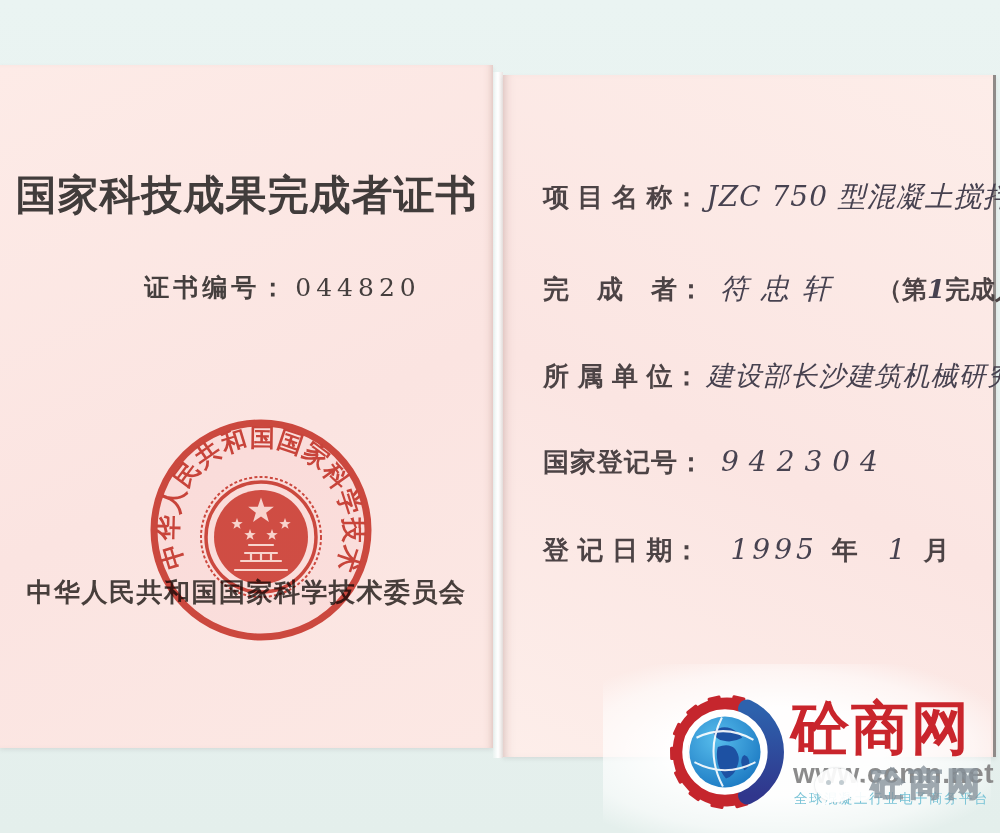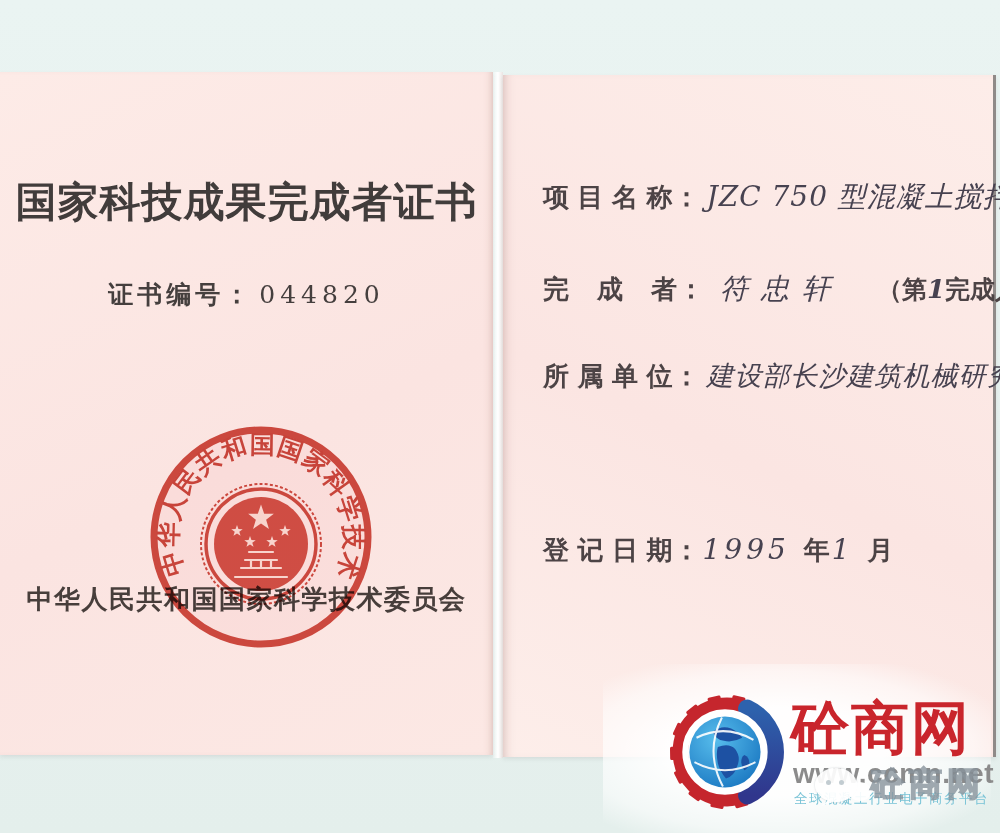--- a/index.html
+++ b/index.html
@@ -4,42 +4,42 @@
 <style>
   html,body{margin:0;padding:0;}
   .scene{
     position:relative;width:1000px;height:833px;overflow:hidden;
     background:linear-gradient(180deg,#eaf4f2 0%,#e7f1ef 55%,#e4efec 100%);
     font-family:"Liberation Serif","DejaVu Serif",serif;
   }
   
   .page{position:absolute;}
   .page-left{
-    left:0;top:72px;width:493px;height:683px;
+    left:0;top:65px;width:493px;height:683px;
     background:linear-gradient(155deg,#fdebe7 0%,#fbe4e1 55%,#fce8e4 100%);
     box-shadow:inset -7px 0 9px -7px rgba(150,110,105,.45), 0 2px 4px rgba(120,120,120,.15);
   }
   .page-right{
     left:503px;top:75px;width:490px;height:682px;
     background:linear-gradient(205deg,#fdede9 0%,#fbe5e2 55%,#fdeeea 100%);
     border-right:3px solid #8f8a88;
     box-shadow:inset 9px 0 11px -9px rgba(160,120,115,.5), 0 2px 4px rgba(120,120,120,.15);
   }
   .fold{
     position:absolute;left:493px;top:72px;width:10px;height:686px;
     background:linear-gradient(90deg,rgba(255,255,255,.15),#ffffff 50%,rgba(235,222,220,.7));
   }
   
   .cert-title{
     position:absolute;top:103px;left:0;width:100%;text-align:center;
     font-size:41px;font-weight:700;color:#413c3b;letter-spacing:1px;white-space:nowrap;
   }
   .cert-no{
     position:absolute;top:206px;left:0;width:100%;text-align:center;
-    font-size:25px;color:#453f3e;
+    font-size:25px;color:#453f3e;padding-left:36px;
   }
   .cert-no .lbl{letter-spacing:4px;font-weight:600;}
   .cert-no .num{letter-spacing:5px;font-family:"DejaVu Serif",serif;margin-left:6px;}
   .issuer{
     position:absolute;top:510px;left:0;width:100%;text-align:center;
     font-size:26px;font-weight:600;color:#473e3b;letter-spacing:1.5px;white-space:nowrap;
   }
   .seal{
     position:absolute;left:146px;top:350px;width:230px;height:230px;
     mix-blend-mode:multiply;opacity:.95;
@@ -51,21 +51,21 @@
     font-family:"DejaVu Serif",serif;font-style:italic;color:#474250;
     font-size:28px;
   }
   .r1{top:103px}.r2{top:195px}.r3{top:283px}.r4{top:370px}.r5{top:458px}.r6{top:546px}
   .r1 .hand{margin-left:6px;letter-spacing:1px;}
   .r2 .name{margin-left:15px;letter-spacing:13px;}
   .r2 .paren{margin-left:34px;font-size:25px;font-weight:600;}
   .r2 .paren .hand{font-size:26px;letter-spacing:0;}
   .r3 .hand{margin-left:6px;letter-spacing:1px;font-size:27px;}
   .r4 .hand{margin-left:16px;letter-spacing:10px;}
-  .r5 .hand,.r6 .hand{margin-left:2px;letter-spacing:4px;}
+  .r5 .hand,.r6 .hand{margin-left:30px;letter-spacing:4px;}
   .unit{font-weight:600;margin-left:14px;}
   .num2{margin-left:16px;}
   
   .logo-block{position:absolute;left:633px;top:682px;width:352px;height:151px;}
   .logo-block::before{
     content:"";position:absolute;inset:-18px -6px -6px -30px;
     background:radial-gradient(ellipse at 45% 50%,rgba(255,255,255,.97) 35%,rgba(255,255,255,.55) 65%,rgba(255,255,255,0) 82%);
   }
   .gear-globe{position:absolute;left:33px;top:9px;width:122px;height:122px;}
   .brand-name{
@@ -148,20 +148,23 @@
     </div>
 
     <div class="row r2">
       <span class="lbl">完　成　者：</span><span class="hand name">符忠轩</span><span class="paren"><span>（第</span><span class="hand">1</span><span>完成人）</span></span>
     </div>
 
     <div class="row r3">
       <span class="lbl">所 属 单 位：</span><span class="hand">建设部长沙建筑机械研究所</span>
     </div>
 
+    <div class="row r4">
+      <span class="lbl">国家登记号：</span><span class="hand">942304</span>
+    </div>
 
     <div class="row r5">
       <span class="lbl">登 记 日 期：</span><span class="hand">1995</span><span class="unit">年</span><span class="hand num2">1</span><span class="unit">月</span>
     </div>
 
   </div>
 
   <div class="logo-block">
     <svg class="gear-globe" viewBox="0 0 120 120">
       <defs>

